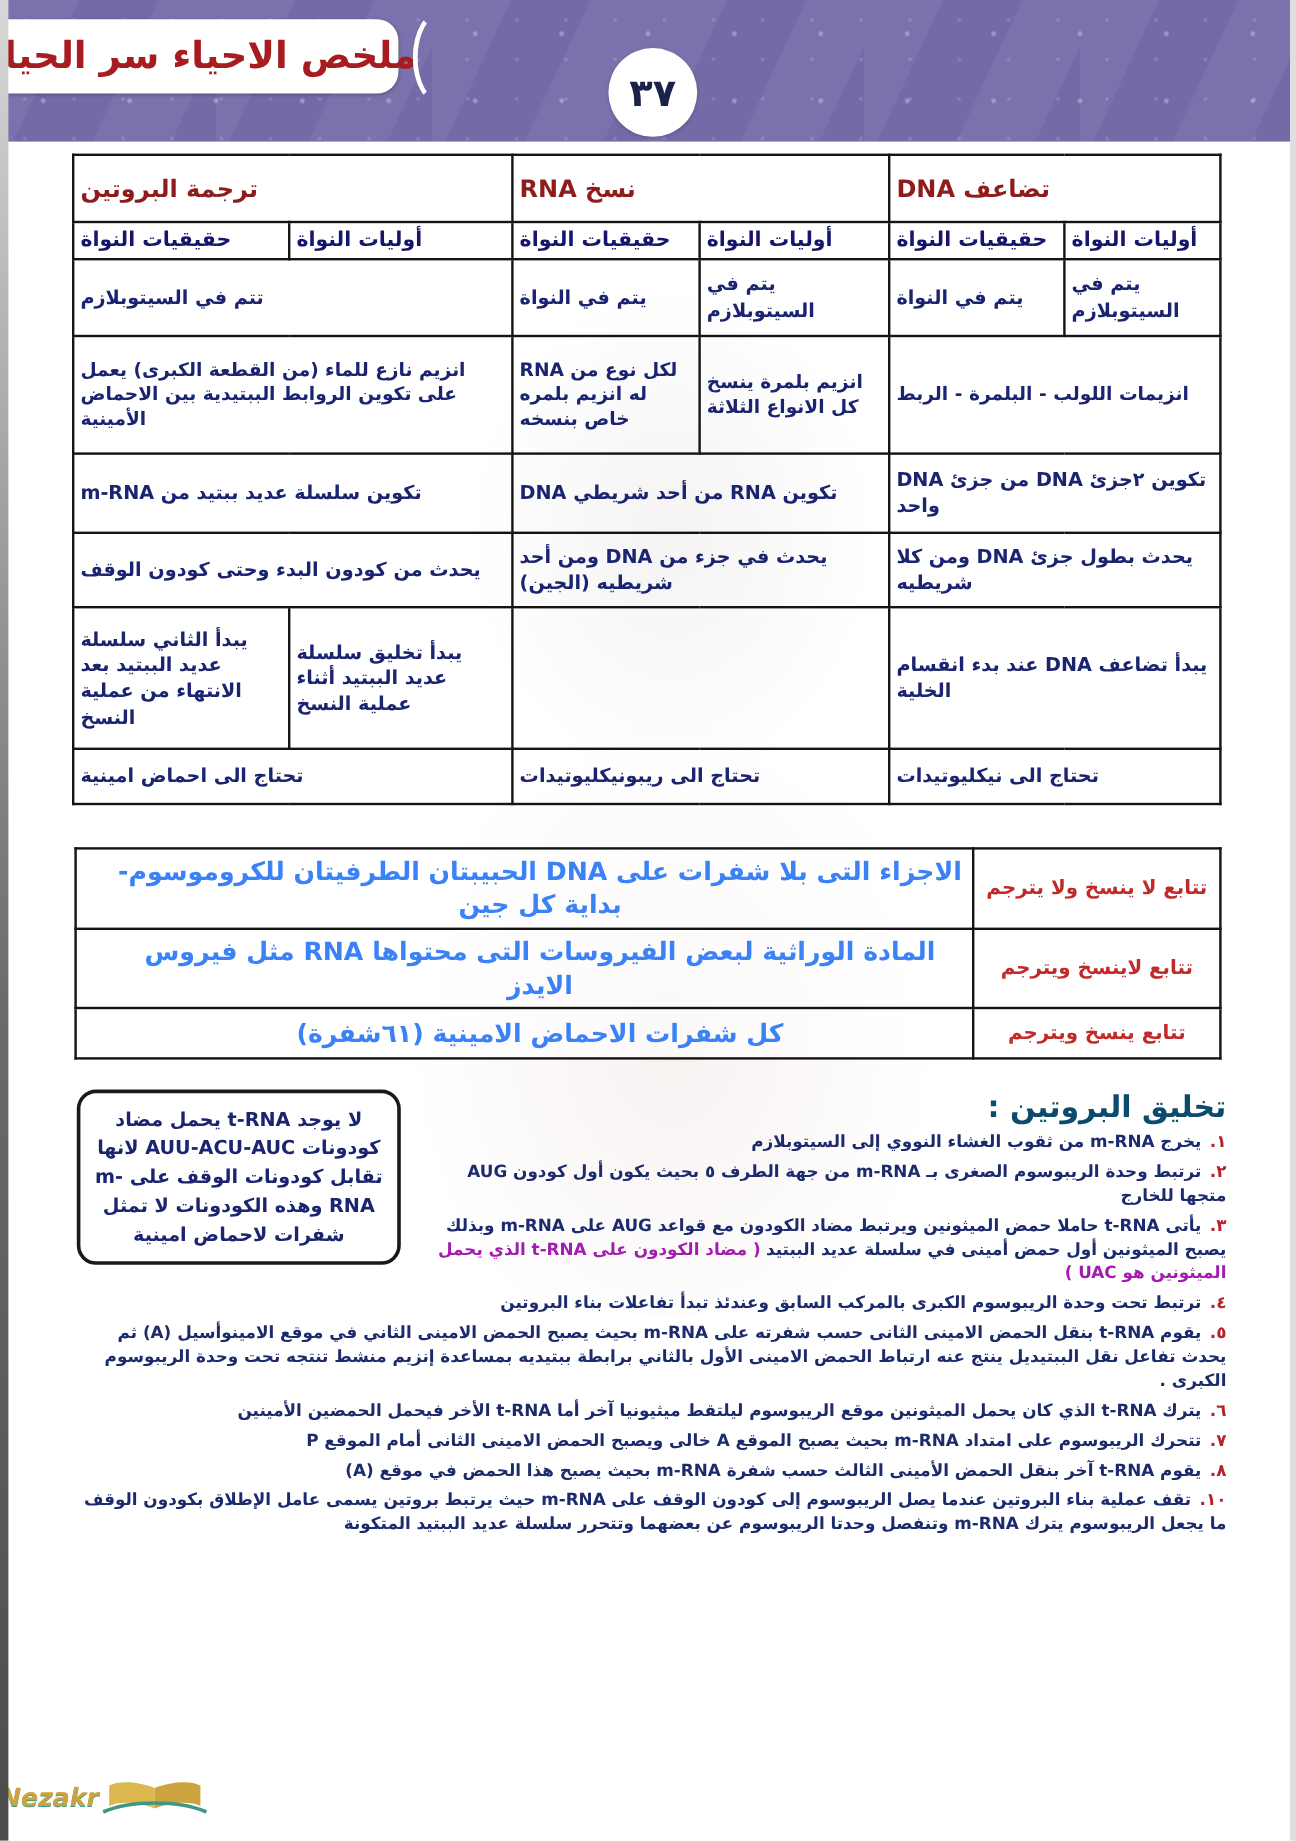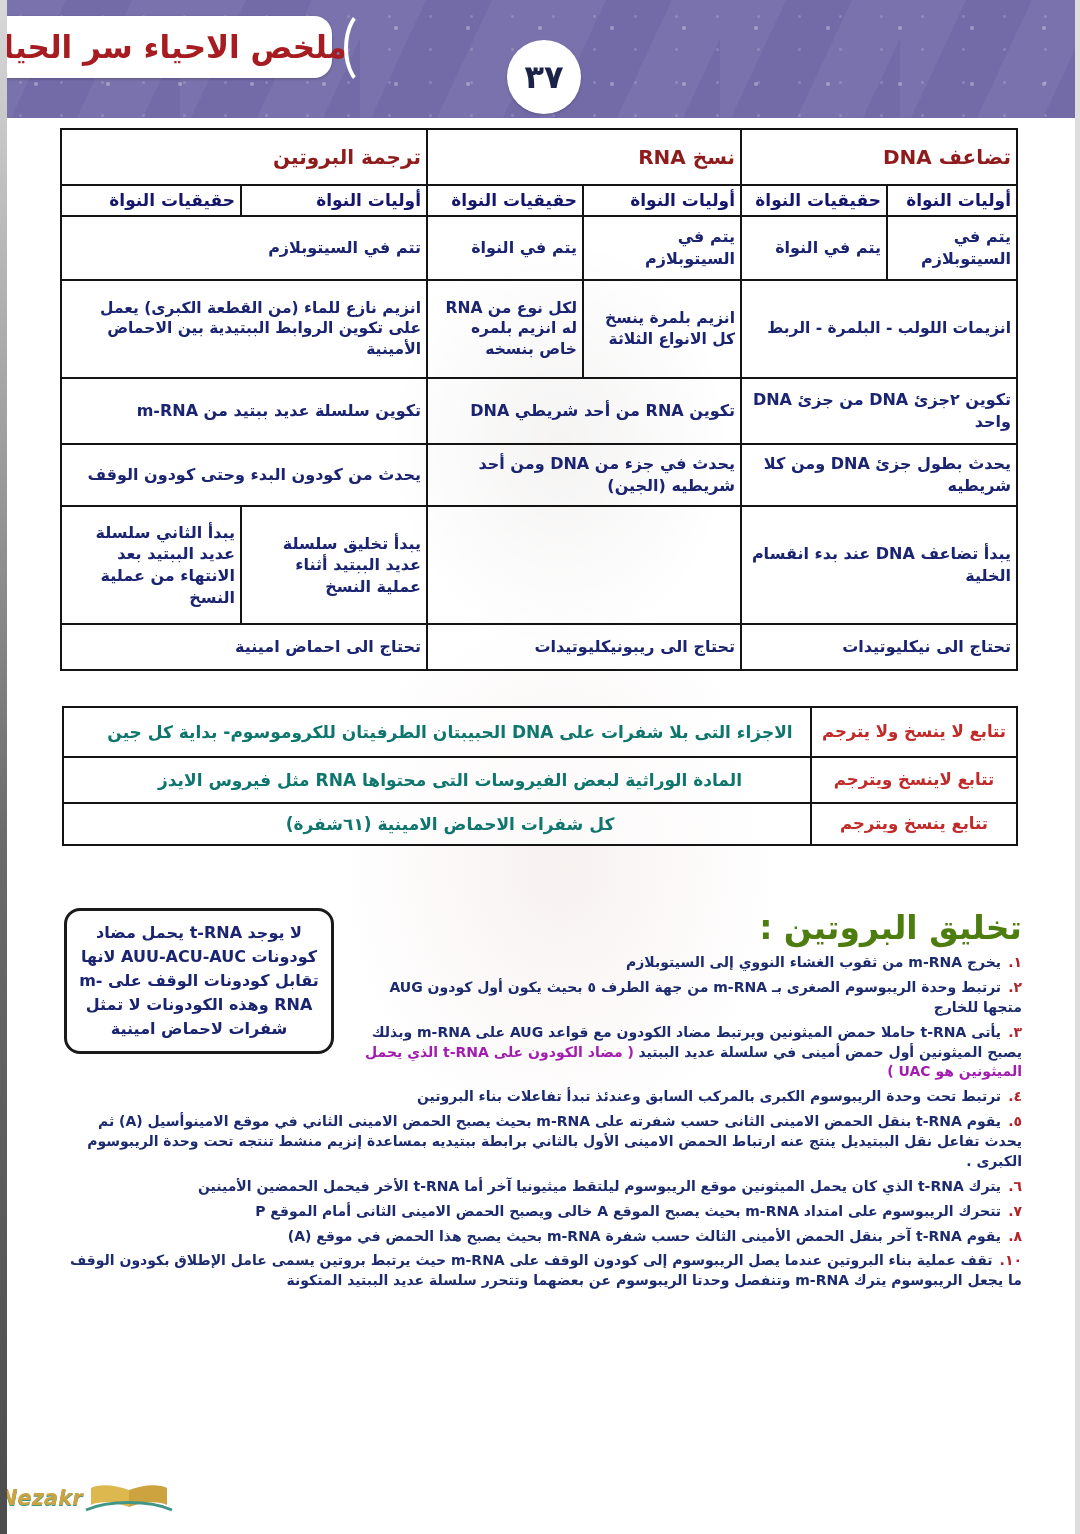--- a/index.html
+++ b/index.html
@@ -53,49 +53,49 @@
     background:
       radial-gradient(ellipse 42% 34% at 50% 26%, rgba(140,125,118,.20), transparent 70%),
       radial-gradient(ellipse 52% 44% at 50% 74%, rgba(195,150,140,.13), transparent 72%);
     pointer-events:none; z-index:0;
   }
 
   
   .t1wrap { position:absolute; top:128px; right:62px; z-index:2; }
   table.t1 { border-collapse:collapse; table-layout:fixed; width:956px; background:rgba(255,255,255,.55); }
   table.t1 td {
-    border:2.5px solid #141414; text-align:right; vertical-align:middle;
+    border:2.5px solid #141414; text-align:left; vertical-align:middle;
     font-weight:bold; padding:3px 5px; color:#1a2470; font-size:16px; line-height:1.35;
   }
   table.t1 tr.r1 td { color:#8e1c1c; font-size:20px; height:56px; }
   table.t1 tr.r2 td { color:#15166b; font-size:17px; height:29px; }
   table.t1 tr.r3 td { height:64px; }
   table.t1 tr.r4 td { height:98px; font-size:15.5px; }
   table.t1 tr.r5 td { height:66px; }
   table.t1 tr.r6 td { height:62px; }
   table.t1 tr.r7 td { height:118px; }
   table.t1 tr.r8 td { height:46px; }
 
   
   .t2wrap { position:absolute; top:706px; right:62px; z-index:2; }
   table.t2 { border-collapse:collapse; table-layout:fixed; width:956px; background:rgba(255,255,255,.55); }
   table.t2 td {
     border:2.5px solid #141414; font-weight:bold; padding:4px 8px;
     vertical-align:middle; line-height:1.35;
   }
   table.t2 td.lbl { width:206px; color:#c22a2a; font-size:16.5px; text-align:center; }
-  table.t2 td.cnt { color:#0f766e; font-size:17px; text-align:center;padding-left:34px; }
+  table.t2 td.cnt { color:#3b82f6; font-size:21px; text-align:center;padding-left:34px; }
   table.t2 tr.s1 td { height:50px; }
   table.t2 tr.s2 td { height:60px; }
   table.t2 tr.s3 td { height:46px; }
   table.t2 tr.s4 td { height:42px; }
 
   
   .protein { position:absolute; top:908px; right:58px; width:962px; z-index:2; }
-  .p-title { color:#4d7c0f; font-weight:bold; font-size:33px; margin-bottom:6px; }
+  .p-title { color:#0c4a6e; font-weight:bold; font-size:25px; margin-bottom:6px; }
   .note-box {
     float:left; width:270px; border:3px solid #1a1a1a; border-radius:16px;
     padding:10px 10px; margin:0 16px 10px 4px;
     text-align:center; color:#1a2470; font-weight:bold; font-size:16px; line-height:1.5;
     background:rgba(255,255,255,.6);
   }
   .steps .step { margin-bottom:5px; font-size:14px; line-height:1.42; }
   .steps .n { color:#b3232a; font-weight:bold; margin-left:7px; }
   .steps .t { color:#1c2a6e; font-weight:bold; }
   .steps .t.red { color:#a21caf; }

